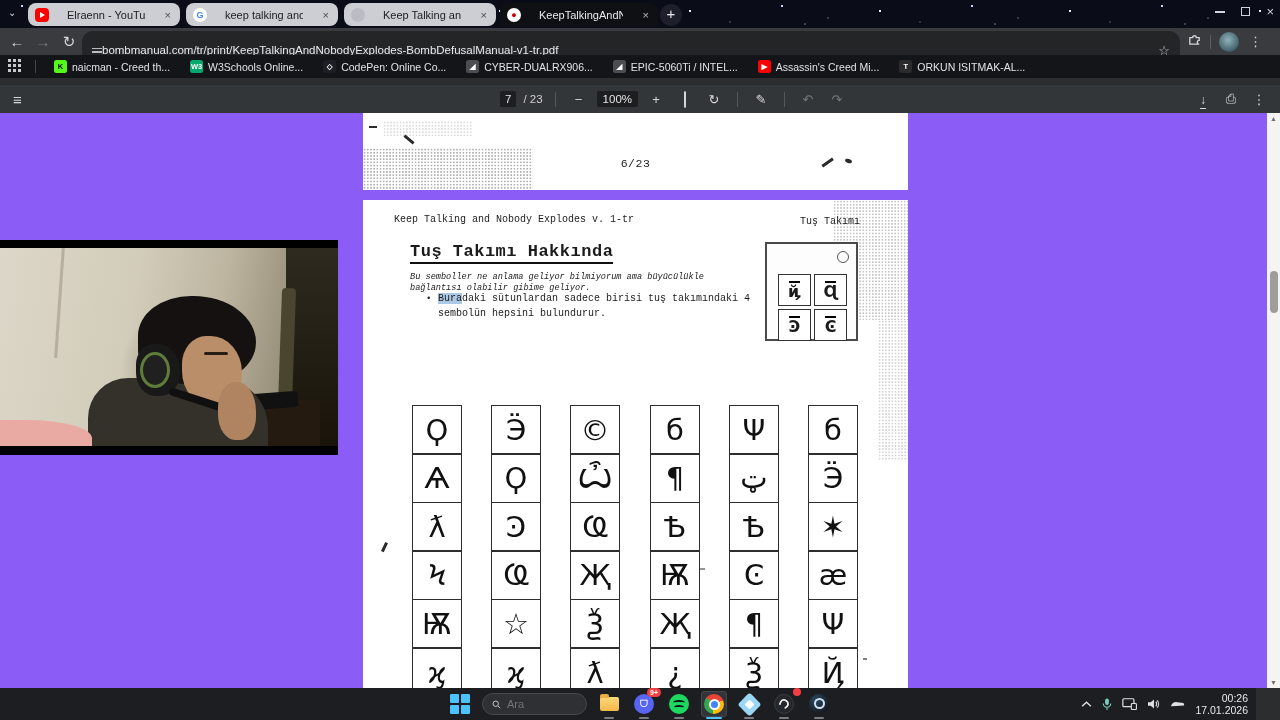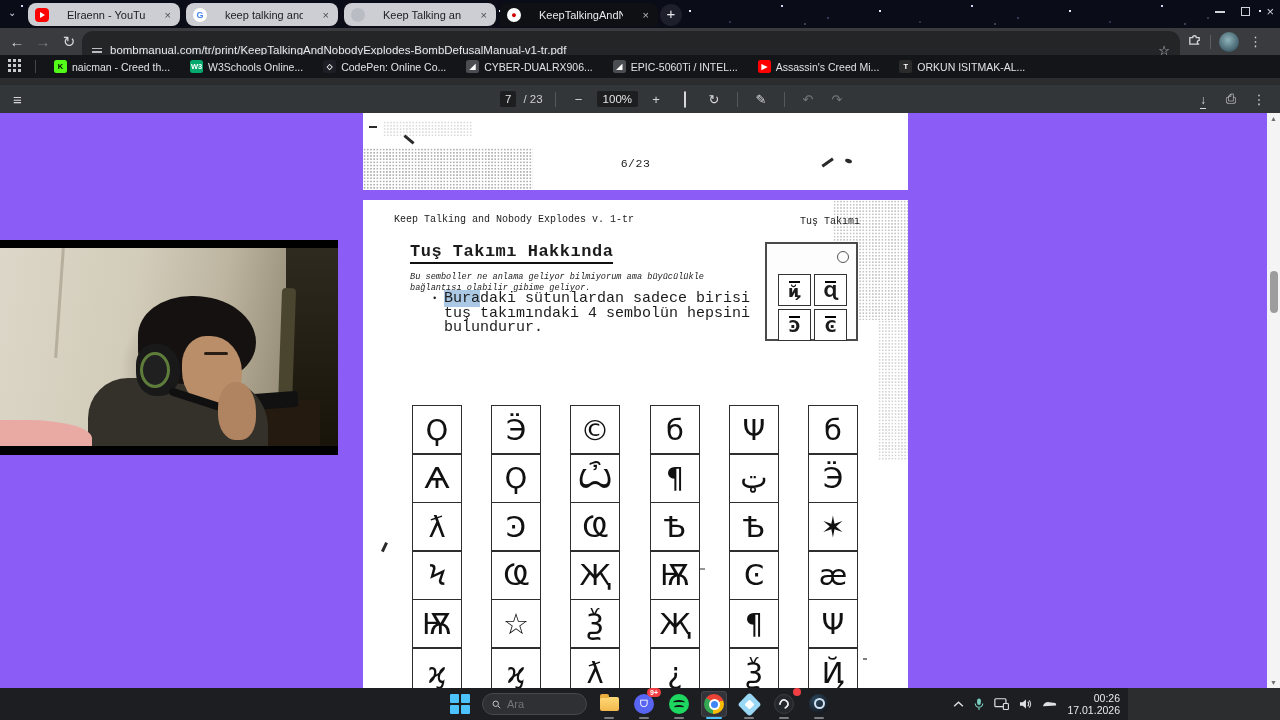--- a/index.html
+++ b/index.html
@@ -37,21 +37,21 @@
   #win-controls .minbar { width:10px; height:2px; background:#cfd2d8; }
   #win-controls .maxbox { width:9px; height:9px; border:1.5px solid #cfd2d8; }
   #win-controls .closex { font-size:13px; }
 
   
   #toolbar { position:absolute; top:28px; left:0; width:1280px; height:27px; background:#3a3b3f;
     display:flex; align-items:center; }
   .nav-ico { color:#d2d4d8; font-size:15px; width:26px; text-align:center; }
   .nav-ico.disabled { color:#797b80; }
   #omnibox { position:absolute; left:82px; top:3px; width:1098px; height:38px; border-radius:11px;
-    background:#232527; display:flex; align-items:center; padding:0 10px; gap:8px; }
+    background:#232527; display:flex; align-items:center; padding:0 10px; }
   #omnibox .tune { display:flex; flex-direction:column; gap:2px; }
   #omnibox .tune span { display:block; width:10px; height:1.5px; background:#b9bcc2; }
   #url-text { color:#e8eaed; font-size:11.5px; white-space:nowrap; overflow:hidden; flex:1; }
   #star-ico { color:#c3c6cc; font-size:13px; }
   #ext-ico { margin-left:10px; }
   #toolbar .sep { width:1px; height:14px; background:#5b5d62; margin:0 8px; }
   #avatar { width:20px; height:20px; border-radius:50%; background:radial-gradient(circle at 45% 40%, #8fb3ba, #41606b 70%, #2a3f47); }
   #menu-dots { color:#d2d4d8; font-size:13px; margin:0 10px; }
 
   
@@ -86,21 +86,21 @@
   #page-main { top:87px; height:488px; }
   .noise { position:absolute; background-image:radial-gradient(circle, #6f6f6f .6px, transparent .9px); background-size:3.2px 3.2px; opacity:.55; }
   .mark { position:absolute; background:#2a2a2a; }
   #prev-footer { position:absolute; top:44px; left:0; width:100%; text-align:center; font-size:11.5px; letter-spacing:.5px; }
 
   #doc-header-left { position:absolute; top:14px; left:31px; font-size:10px; }
   #doc-header-right { position:absolute; top:16px; right:48px; font-size:10px; }
   #doc-title { position:absolute; top:42px; left:47px; font-size:17px; font-weight:bold; letter-spacing:.5px;
     border-bottom:2px solid #111; padding-bottom:1px; }
   #doc-intro { position:absolute; top:72px; left:47px; width:345px; font-size:8.6px; font-style:italic; line-height:11px; color:#222; }
-  .bullet-row { position:absolute; left:81px; width:320px; font-size:15px; line-height:14.6px; }
+  .bullet-row { position:absolute; left:75px; width:320px; font-size:10px; line-height:14.6px; }
   .bullet-row::before { content:"•"; position:absolute; left:-12px; font-size:9px; }
   #bullet1 { top:92px; }
   #bullet2 { top:121px; }
   .hl { background:#abc8e4; }
 
   
   #keypad-ex { position:absolute; top:42px; left:402px; width:93px; height:99px; border:2px solid #4a4a4a; background:#fdfdfd; }
   #keypad-ex .indicator { position:absolute; top:7px; right:7px; width:12px; height:12px; border:1.5px solid #555; border-radius:50%; }
   #keypad-ex .btns { position:absolute; left:11px; top:30px; display:grid; grid-template-columns:33px 33px; grid-auto-rows:32px; gap:3px; }
   .kbtn { border:1.5px solid #333; background:#fff; display:flex; flex-direction:column; align-items:center; justify-content:center; }
@@ -133,21 +133,21 @@
   .cam-hair { position:absolute; left:138px; top:48px; width:118px; height:88px; background:#141110; border-radius:46% 54% 48% 40%; }
   .cam-face { position:absolute; left:182px; top:88px; width:60px; height:70px; background:#b98e69; border-radius:40% 52% 46% 50%; }
   .cam-brow { position:absolute; left:204px; top:104px; width:24px; height:3px; background:#2a1d14; border-radius:2px; }
   .cam-hp-band { position:absolute; left:136px; top:96px; width:44px; height:52px; background:#191919; border-radius:40% 50% 45% 45%; }
   .cam-hp-ring { position:absolute; left:140px; top:104px; width:30px; height:36px; border:3px solid #5f7d3a; border-radius:50%; background:#202020; }
   .cam-hand { position:absolute; left:218px; top:134px; width:38px; height:58px; background:#b08460; border-radius:45% 50% 40% 45%; }
   .cam-strap { position:absolute; left:168px; top:148px; width:60px; height:8px; background:#101010; border-radius:4px; transform:rotate(18deg); }
   .cam-pink { position:absolute; left:0; bottom:0; width:92px; height:26px; background:#eaaaa4; border-radius:0 70% 0 0; }
 
   
-  #taskbar { position:absolute; bottom:0; left:0; width:1128px; height:32px; background:#1d1e22;
+  #taskbar { position:absolute; bottom:0; left:0; width:1256px; height:32px; background:#1d1e22;
     display:flex; align-items:center; }
   #tb-center { position:absolute; left:447px; display:flex; align-items:center; gap:9px; }
   #start-btn { width:22px; height:22px; display:grid; grid-template-columns:9px 9px; grid-auto-rows:9px; gap:1.5px; padding:1px; }
   #start-btn span { background:#4cc2ff; border-radius:1px; }
   #tb-search { width:105px; height:22px; border-radius:11px; background:#2f3034; border:1px solid #46474c;
     display:flex; align-items:center; gap:6px; padding:0 9px; }
   #tb-search input { background:transparent; border:none; outline:none; color:#c7c8cc; font-size:11px; width:70px; font-family:"Liberation Sans",sans-serif; }
   .tb-app { position:relative; width:26px; height:26px; display:flex; align-items:center; justify-content:center; border-radius:4px; }
   .tb-app.current { background:#33343a; box-shadow:inset 0 0 0 1px #45464c; }
   .tb-underline { position:absolute; bottom:-2px; left:8px; width:10px; height:2px; background:#7a7b80; border-radius:1px; }

